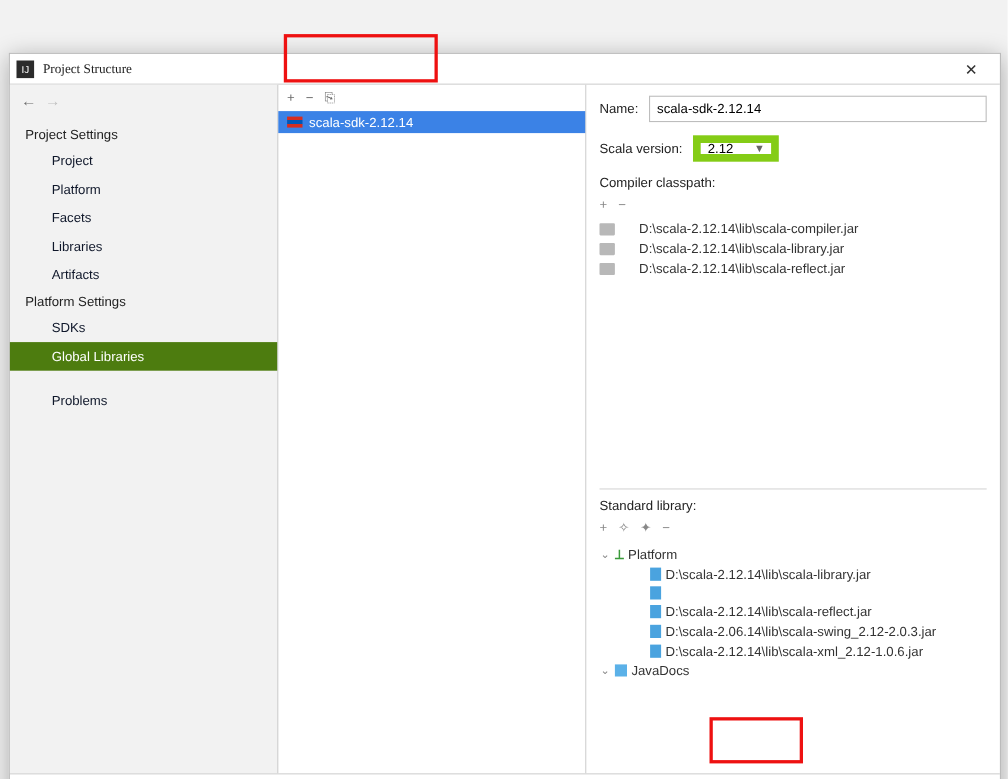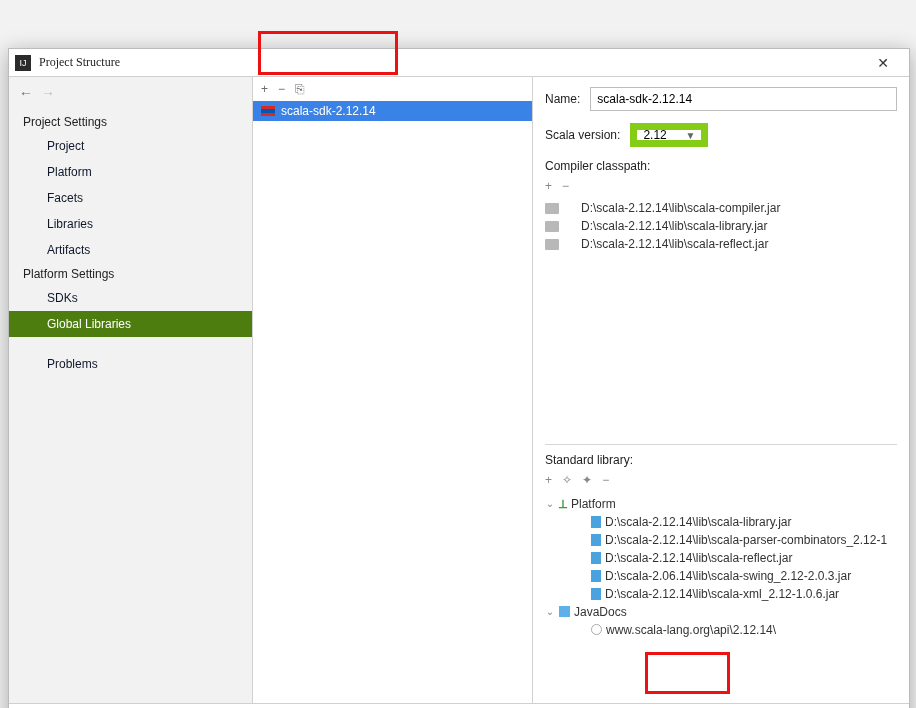--- a/index.html
+++ b/index.html
@@ -149,43 +149,38 @@
           <span class="chev2">⌄</span>
           <span class="ic-classes">⟂</span>
           <span>Platform</span>
         </div>
         <div class="node indent2">
             <span class="jarico"></span>
             <span>D:\scala-2.12.14\lib\scala-library.jar</span>
           </div>
         <div class="node indent2">
             <span class="jarico"></span>
-            <span>D:\scala-2.12.14\lib\scala-parser-combinators_2.12-1</span>
           </div>
         <div class="node indent2">
             <span class="jarico"></span>
             <span>D:\scala-2.12.14\lib\scala-reflect.jar</span>
           </div>
         <div class="node indent2">
             <span class="jarico"></span>
             <span>D:\scala-2.06.14\lib\scala-swing_2.12-2.0.3.jar</span>
           </div>
         <div class="node indent2">
             <span class="jarico"></span>
             <span>D:\scala-2.12.14\lib\scala-xml_2.12-1.0.6.jar</span>
           </div>
         <div class="node">
           <span class="chev2">⌄</span>
           <span class="docico"></span>
           <span>JavaDocs</span>
         </div>
-        <div class="node indent2">
-            <span class="globe"></span>
-            <span>www.scala-lang.org\api\2.12.14\</span>
-          </div>
       </div>
       <div style="height:24px"></div>
     </div>
 
   </div>
 
   <div class="footer">
     <div class="help">?</div>
     <div class="spacer"></div>
     <button class="btn primary">OK</button>

